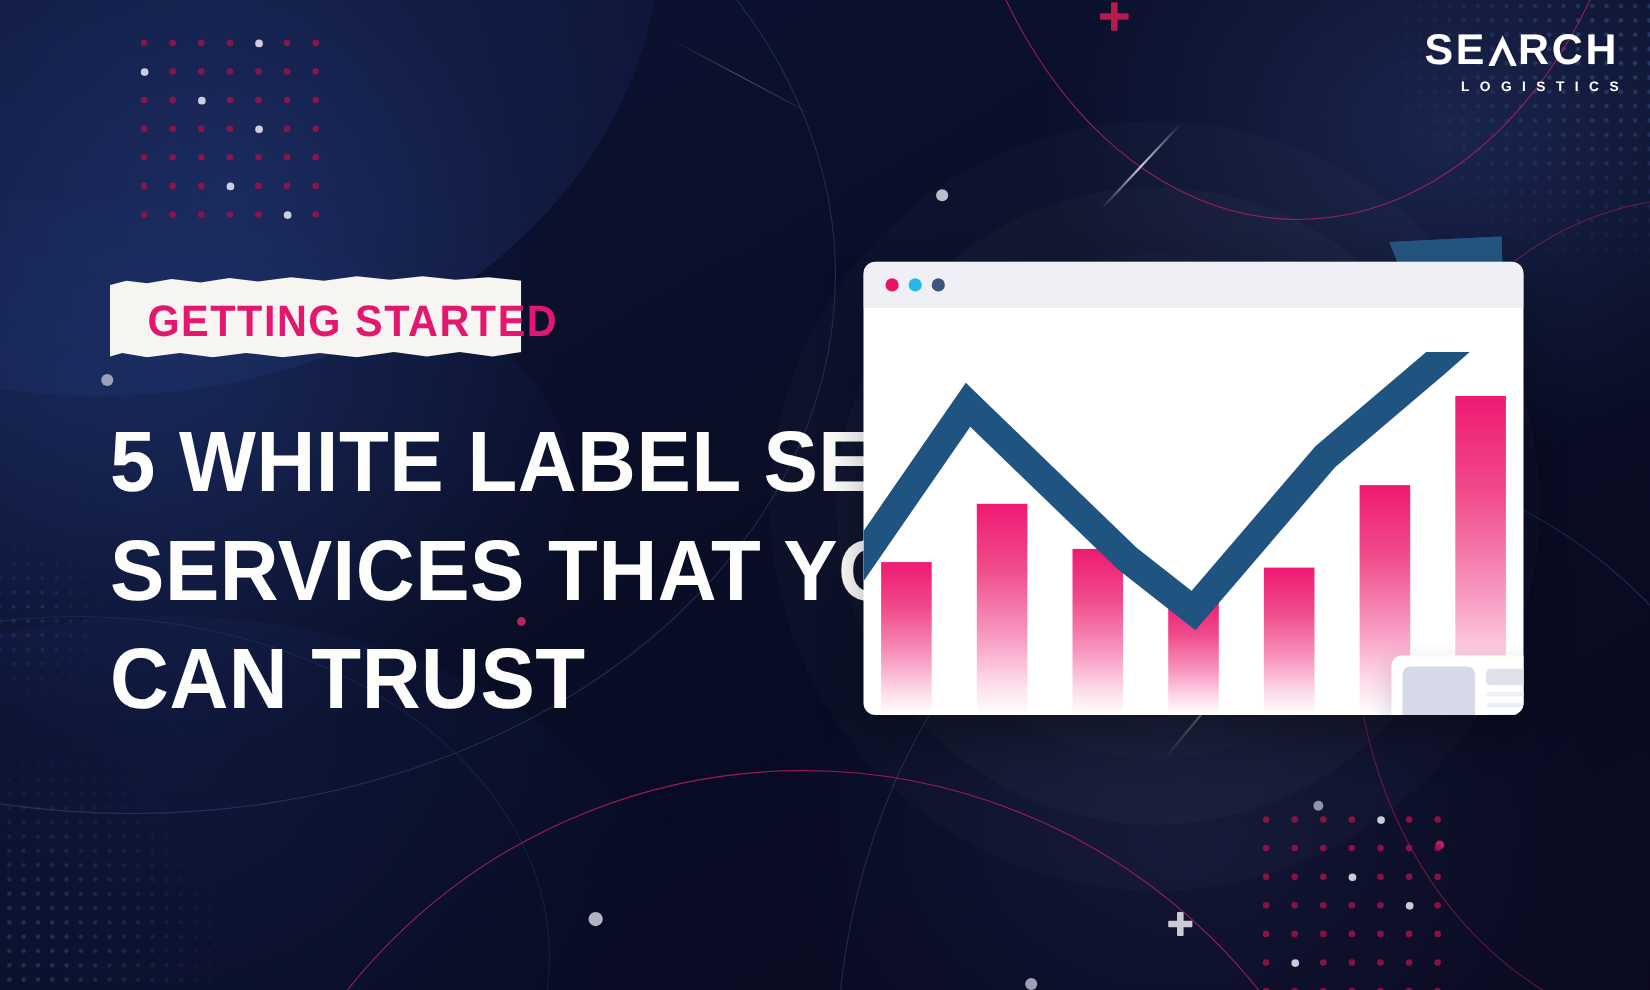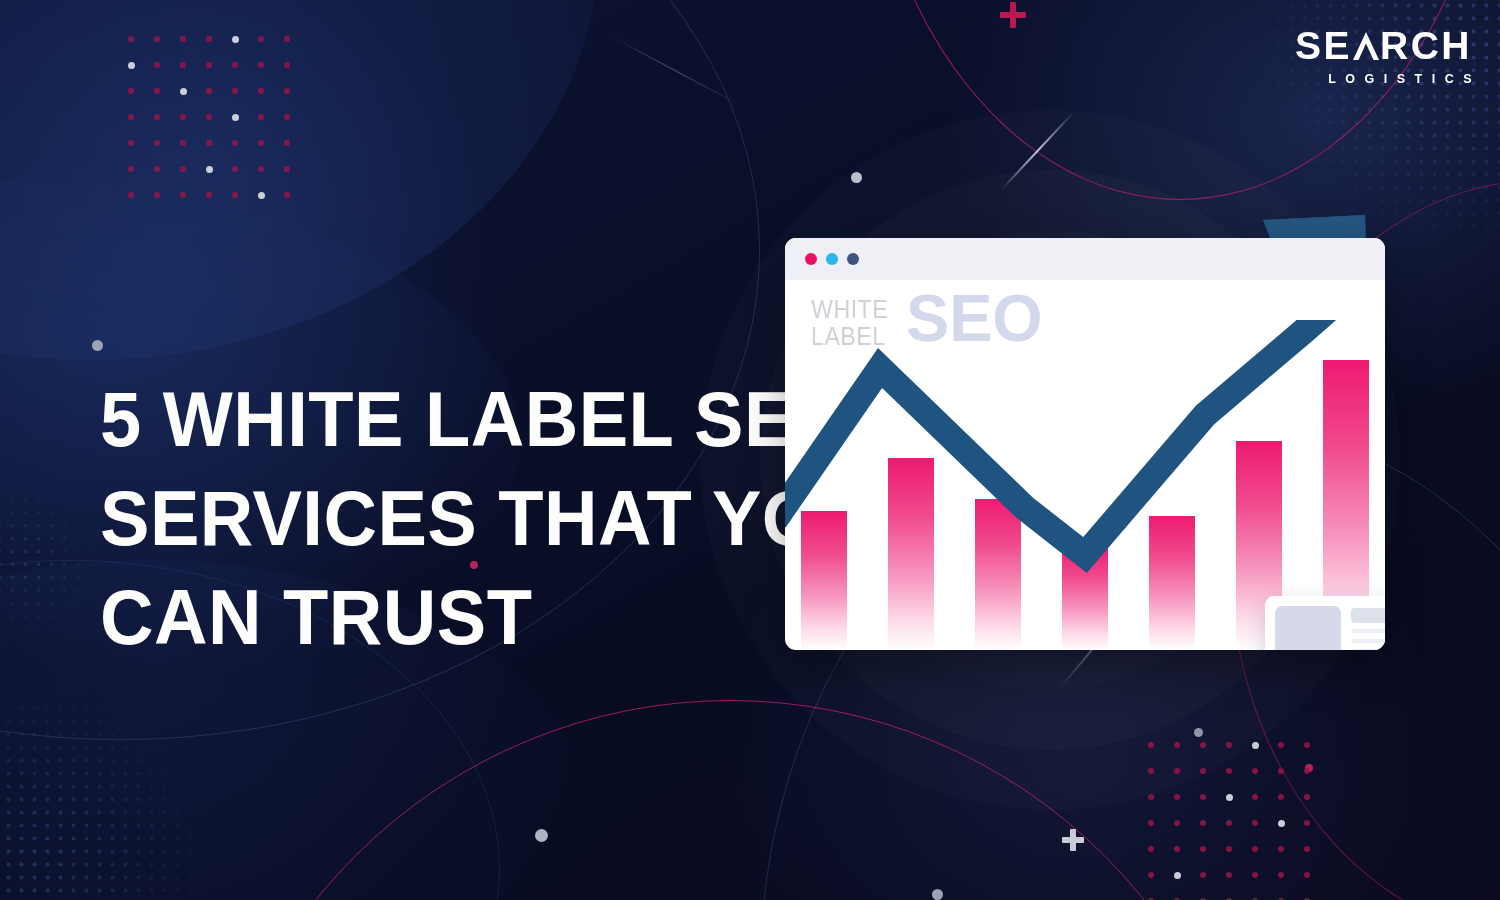--- a/index.html
+++ b/index.html
@@ -357,20 +357,24 @@
       <span class="d" style="height: 6px; width: 6px; background: rgb(157, 19, 70); opacity: 0.85;"></span>
       <span class="d" style="height: 6px; width: 6px; background: rgb(157, 19, 70); opacity: 0.85;"></span>
       <span class="d" style="height: 6px; width: 6px; background: rgb(157, 19, 70); opacity: 0.85;"></span>
       <span class="d" style="height: 6px; width: 6px; background: rgb(157, 19, 70); opacity: 0.85;"></span>
       <span class="d" style="height: 6px; width: 6px; background: rgb(157, 19, 70); opacity: 0.85;"></span>
       <span class="d" style="height: 6px; width: 6px; background: rgb(157, 19, 70); opacity: 0.85;"></span>
     </div>
 
   <div id="text-col">
 
+    <div id="eyebrow-wrap">
+      <div class="torn"></div>
+      <div id="eyebrow-text">GETTING STARTED</div>
+    </div>
 
     <div id="headline">
       <span class="ln">5 WHITE LABEL SEO</span>
       <span class="ln">SERVICES THAT YOU</span>
       <span class="ln">CAN TRUST</span>
     </div>
 
   </div>
 
   <div id="logo">
@@ -398,27 +402,20 @@
       </g>
     </svg>
 
     <div id="browser">
       <div id="browser-bar">
         <span class="bdot" style="background:#ec1263;"></span>
         <span class="bdot" style="background:#29b6e8;"></span>
         <span class="bdot" style="background:#3d5480;"></span>
       </div>
 
-      <div id="seo-title">
-        <div id="wl">
-          <div>WHITE</div>
-          <div>LABEL</div>
-        </div>
-        <div id="seo-big">SEO</div>
-      </div>
 
       <div id="chart-area">
 
         <div class="bar" style="left: 16px; width: 46px; height: 139.392px;"></div>
           <div class="bar" style="left: 103px; width: 46px; height: 191.664px;"></div>
           <div class="bar" style="left: 190px; width: 46px; height: 151.008px;"></div>
           <div class="bar" style="left: 277px; width: 46px; height: 104.544px;"></div>
           <div class="bar" style="left: 364px; width: 46px; height: 133.584px;"></div>
           <div class="bar" style="left: 451px; width: 46px; height: 209.088px;"></div>
           <div class="bar" style="left: 538px; width: 46px; height: 290.4px;"></div>

